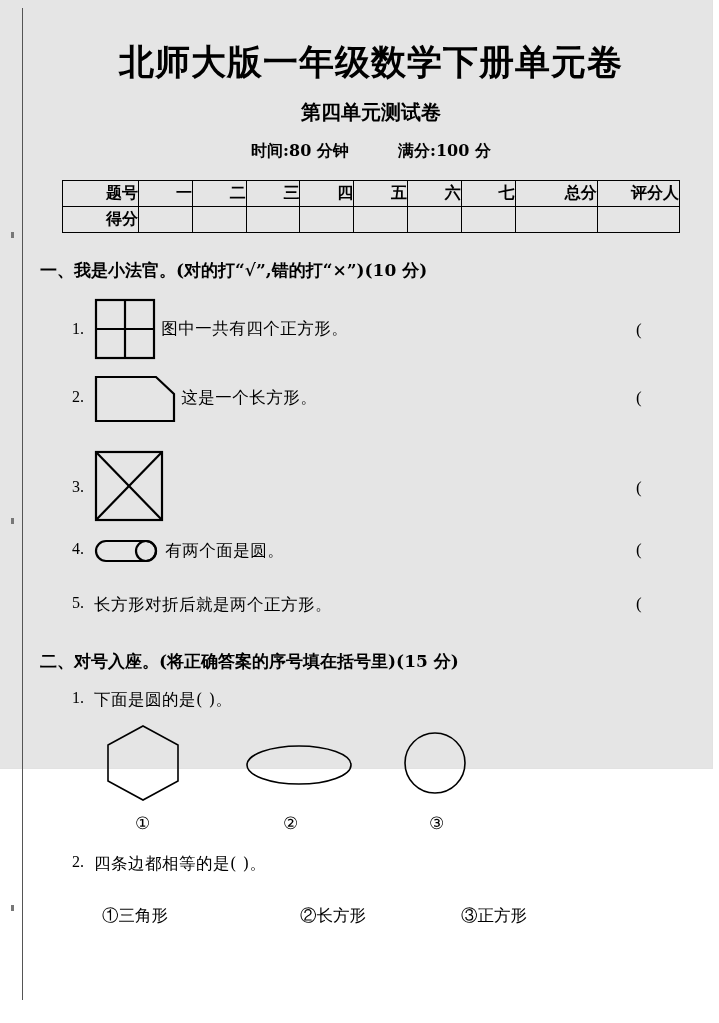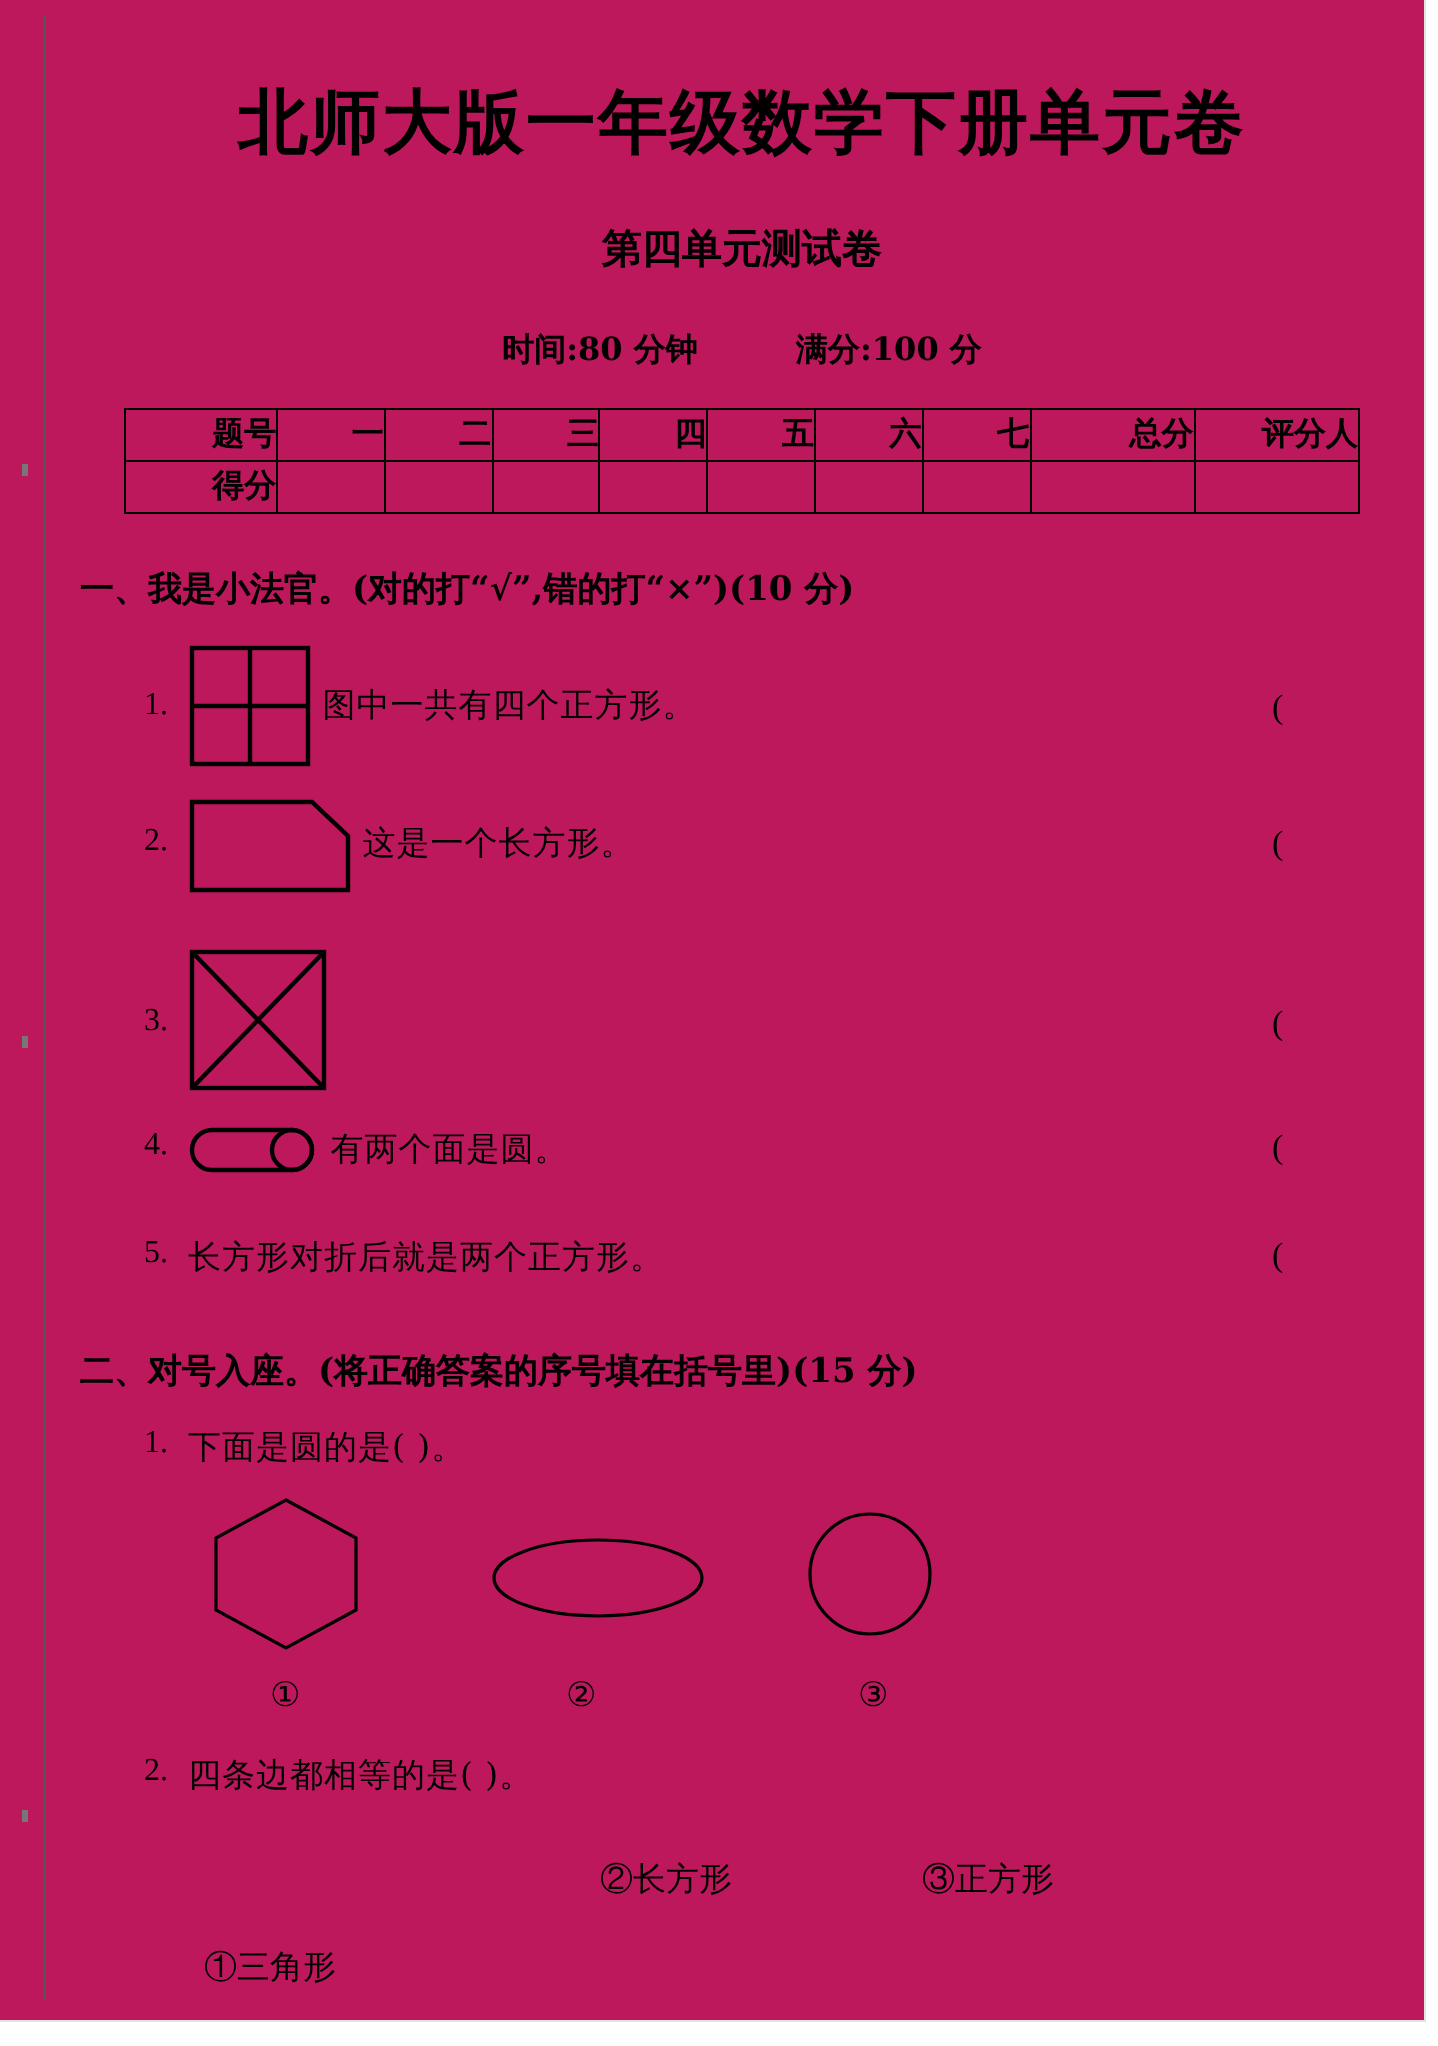--- a/index.html
+++ b/index.html
@@ -14,22 +14,22 @@
     overflow: hidden;
     font-family: "Liberation Serif", "DejaVu Serif", serif;
     color: #000;
   }
 
   
   #page {
     position: absolute;
     left: 0; top: 0;
     width: 713px;
-    height: 1011px;
-    background: #be185d;
+    height: 769px;
+    background: #e5e5e5;
     border-right: 1px solid #e2e2e2;
     border-bottom: 1px solid #e2e2e2;
     box-sizing: border-box;
   }
 
   
   #binding-rule {
     position: absolute;
     left: 22px;
     top: 8px;
@@ -64,21 +64,21 @@
     line-height: 1;
     margin: 0;
     padding-top: 44px;
     white-space: nowrap;
   }
   .doc-subtitle {
     text-align: center;
     font-family: "DejaVu Serif", "Liberation Serif", serif;
     font-size: 20px;
     font-weight: 600;
-    margin: 12px;
+    margin: 0;
     padding-top: 20px;
   }
   .doc-meta {
     text-align: center;
     font-family: "DejaVu Serif", "Liberation Serif", serif;
     font-size: 16px;
     font-weight: bold;
     margin: 0;
     padding-top: 15px;
   }
@@ -324,19 +324,19 @@
       <span class="choice-label" style="left:247px;">②</span>
       <span class="choice-label" style="left:393px;">③</span>
     </div>
 
     <div class="q-line" style="height:36px; padding-top:14px;">
       <span class="q-num" style="top:14px;">2.</span>
       <span class="q-text" style="margin-left:22px;">四条边都相等的是(        )。</span>
     </div>
 
     <div class="option-row" style="padding-top:16px;">
-      <span class="option-item" style="left:66px;margin-top:44px;">①三角形</span>
+      <span class="option-item" style="left:66px;">①三角形</span>
       <span class="option-item" style="left:264px;">②长方形</span>
       <span class="option-item" style="left:425px;">③正方形</span>
     </div>
 
   </div>
 </div>
 
 </body></html>

